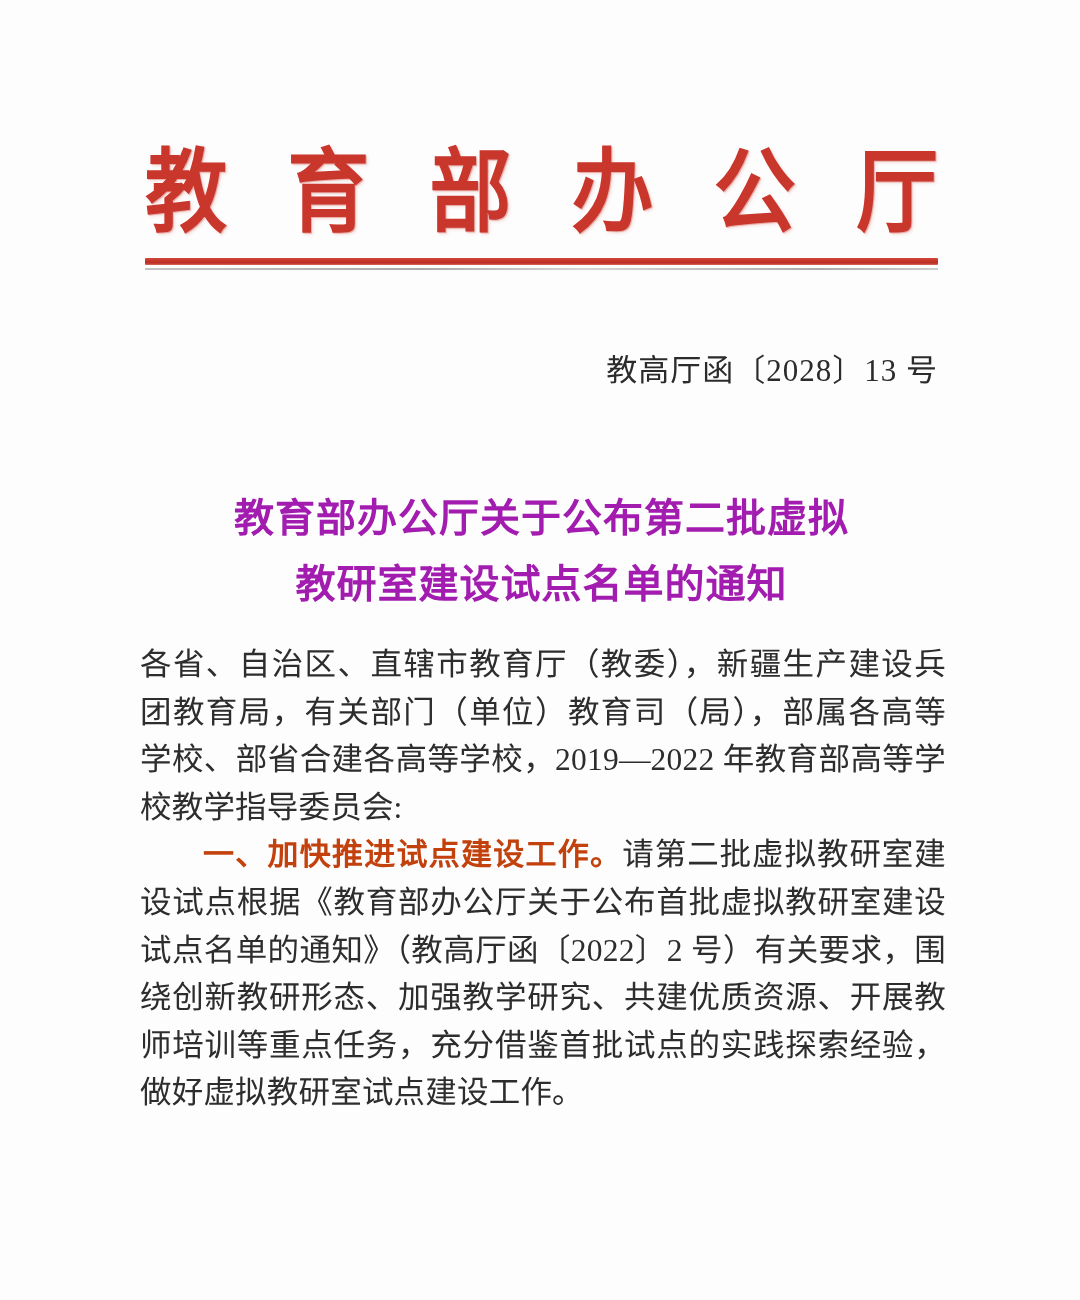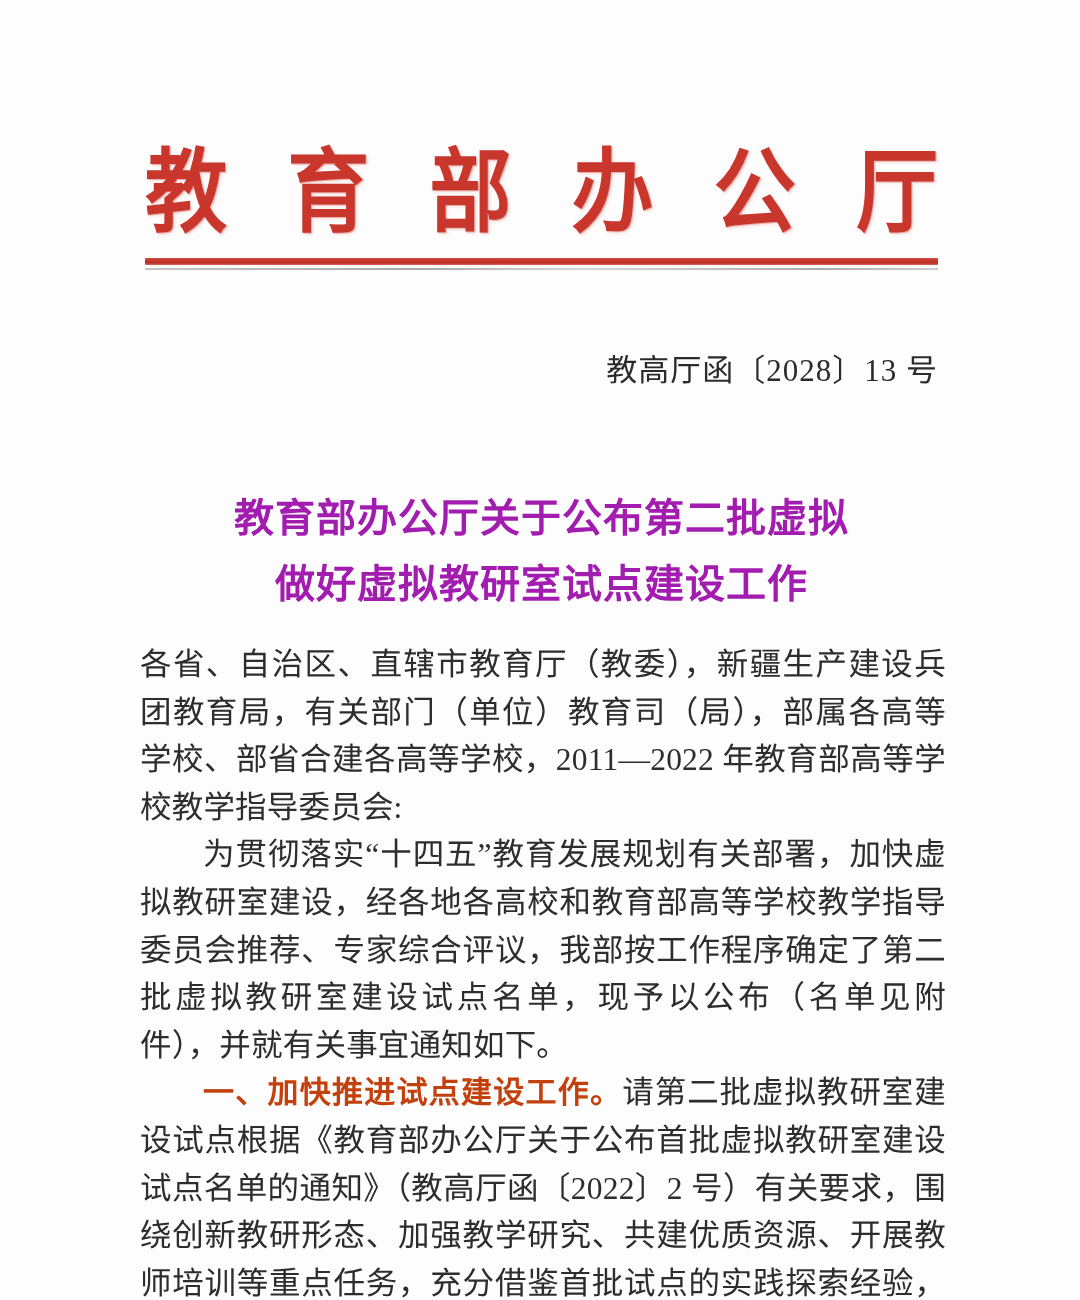--- a/index.html
+++ b/index.html
@@ -139,26 +139,25 @@
   <div class="rule-wrap">
     <div class="rule-thick"></div>
     <div class="rule-gap"></div>
     <div class="rule-thin"></div>
   </div>
 
   <div class="doc-number">教高厅函〔2028〕13 号</div>
 
   <div class="doc-title">
     <span class="tline">教育部办公厅关于公布第二批虚拟</span>
-    <span class="tline">做好虚拟教研室试点建设工作</span>
+    <span class="tline">教研室建设试点名单的通知</span>
   </div>
 
   <div class="body-block">
 
-    <p class="para">各省、自治区、直辖市教育厅（教委），新疆生产建设兵团教育局，有关部门（单位）教育司（局），部属各高等学校、部省合建各高等学校，2011—2022 年教育部高等学校教学指导委员会:</p>
+    <p class="para">各省、自治区、直辖市教育厅（教委），新疆生产建设兵团教育局，有关部门（单位）教育司（局），部属各高等学校、部省合建各高等学校，2019—2022 年教育部高等学校教学指导委员会:</p>
 
-    <p class="para indent">为贯彻落实“十四五”教育发展规划有关部署，加快虚拟教研室建设，经各地各高校和教育部高等学校教学指导委员会推荐、专家综合评议，我部按工作程序确定了第二批虚拟教研室建设试点名单，现予以公布（名单见附件），并就有关事宜通知如下。</p>
 
     <p class="para indent"><span class="lead">一、加快推进试点建设工作。</span><span>请第二批虚拟教研室建设试点根据《教育部办公厅关于公布首批虚拟教研室建设试点名单的通知》（教高厅函〔2022〕2 号）有关要求，围绕创新教研形态、加强教学研究、共建优质资源、开展教师培训等重点任务，充分借鉴首批试点的实践探索经验，做好虚拟教研室试点建设工作。</span></p>
 
   </div>
 
 </div>
 
 </body></html>

